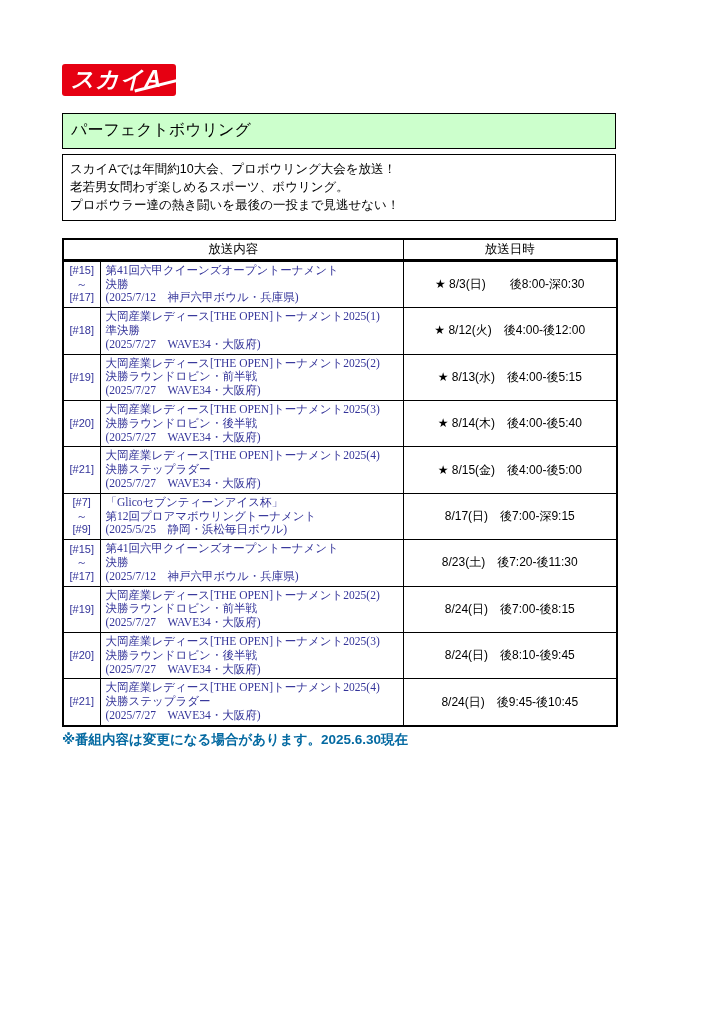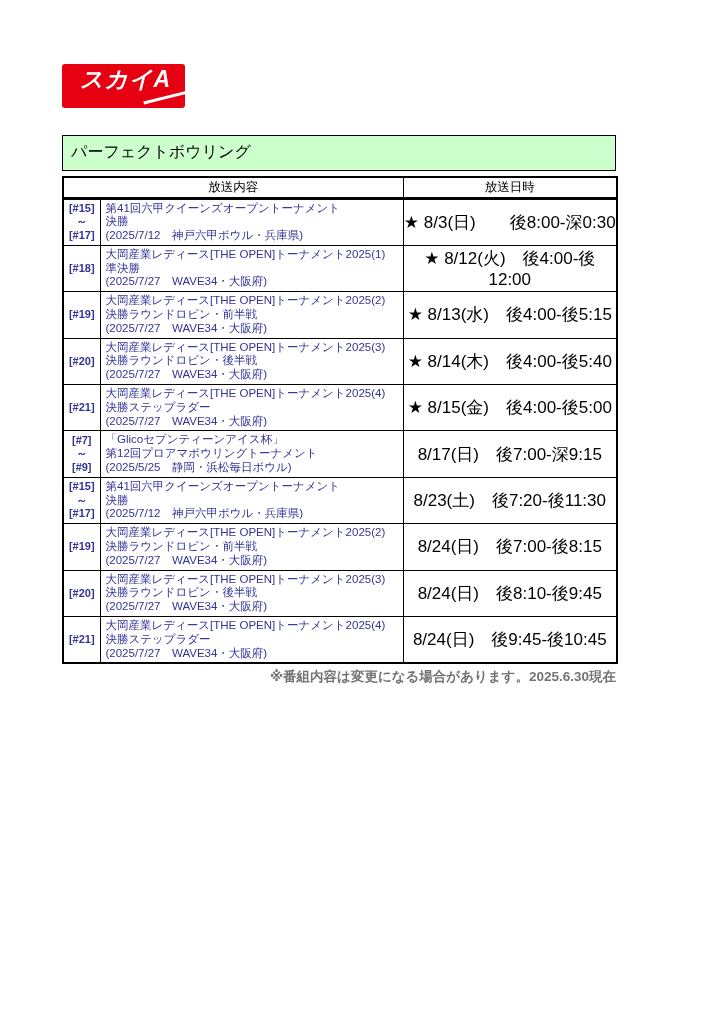--- a/index.html
+++ b/index.html
@@ -27,56 +27,56 @@
   
   .logo {
     display: inline-block;
     position: relative;
     background: var(--logo-bg);
     color: #ffffff;
     font-weight: bold;
     font-style: italic;
     font-size: 23px;
     line-height: 31px;
-    height: 44px;
-    padding: 0 14px 0 18px;
+    height: 32px;
+    padding: 0 14px 0 9px;
     border-radius: 3px;
     letter-spacing: 1px;
     overflow: hidden;
   }
   .logo .swoosh {
     position: absolute;
     right: -4px;
     bottom: 9px;
     width: 46px;
     height: 3px;
     background: #ffffff;
     transform: rotate(-14deg);
   }
   
   .title-bar {
-    margin-top: 23px;
+    margin-top: 13px;
     border: 1px solid var(--border-color);
     background: var(--title-bg);
     font-size: 16px;
     padding: 6px 8px 7px 8px;
     color: #000;
   }
   
   .desc-box {
     margin-top: 5px;
     border: 1px solid var(--border-color);
     padding: 5px 7px 6px 7px;
     font-size: 12.5px;
     line-height: 1.45;
     color: #000;
   }
   
   table.schedule {
-    margin-top: 5px;
+    margin-top: 17px;
     border-collapse: collapse;
     table-layout: fixed;
     width: 554px;
     border: 2px solid var(--border-color);
   }
   table.schedule col.c-ep  { width: 37px; }
   table.schedule col.c-ct  { width: 303px; }
   table.schedule col.c-dt  { width: 214px; }
   table.schedule th {
     border: 1px solid var(--border-color);
@@ -93,54 +93,59 @@
     vertical-align: middle;
     background: #fff;
   }
   table.schedule tbody tr { height: 44px; }
   td.ep {
     text-align: center;
     color: var(--content-text);
     font-size: 11px;
     line-height: 1.22;
     padding: 2px 0;
-    font-weight: bold;
   }
   td.ct {
     color: var(--content-text);
     font-size: 11.5px;
     line-height: 1.2;
     padding: 2px 4px 2px 5px;
+    font-family: Liberation Serif, serif;
   }
   td.dt {
     text-align: center;
     color: var(--date-text);
-    font-size: 17px;
+    font-size: 12px;
   }
   
   .footer-note {
     margin-top: 4px;
-    text-align: right;
+    text-align: left;
     font-size: 13.5px;
     font-weight: bold;
-    color: #737373;
+    color: #0369a1;
   }
 </style>
 </head>
 <body>
 
 <div class="page">
 
   <div class="logo">
     <span>スカイA</span>
     <span class="swoosh"></span>
   </div>
 
   <div class="title-bar">パーフェクトボウリング</div>
 
+  <div class="desc-box">
+    <div>スカイAでは年間約10大会、プロボウリング大会を放送！</div>
+    <div>老若男女問わず楽しめるスポーツ、ボウリング。</div>
+    <div>プロボウラー達の熱き闘いを最後の一投まで見逃せない！</div>
+  </div>
 
   <table class="schedule">
     <colgroup>
       <col class="c-ep">
         <col class="c-ct">
         <col class="c-dt">
     </colgroup>
     <thead>
       <tr>
         <th colspan="2">放送内容</th>

